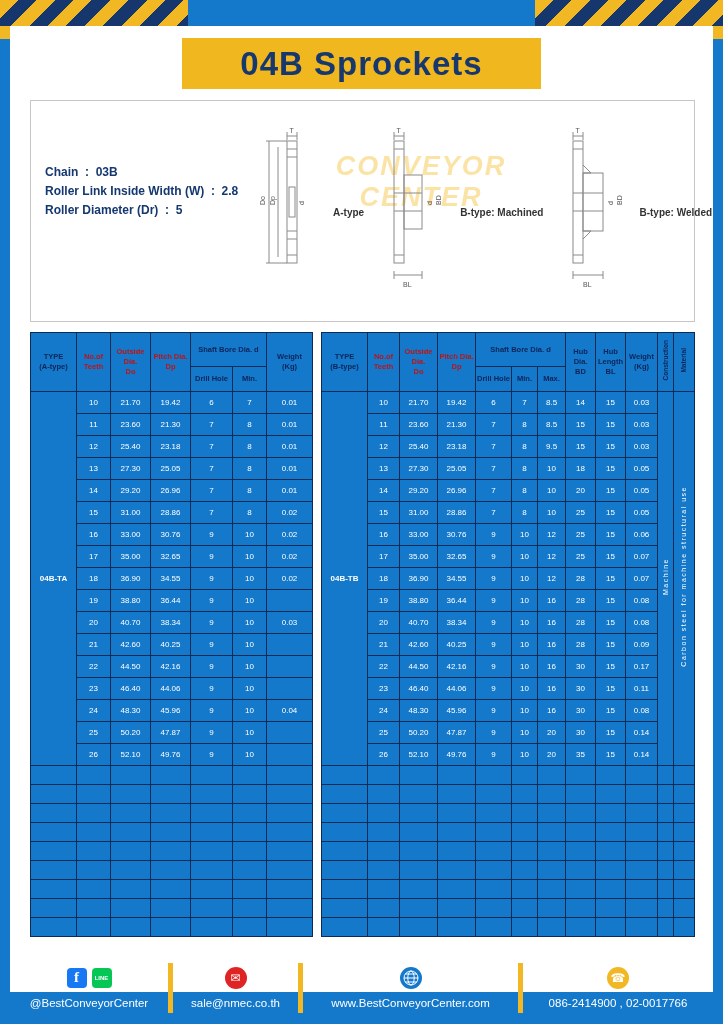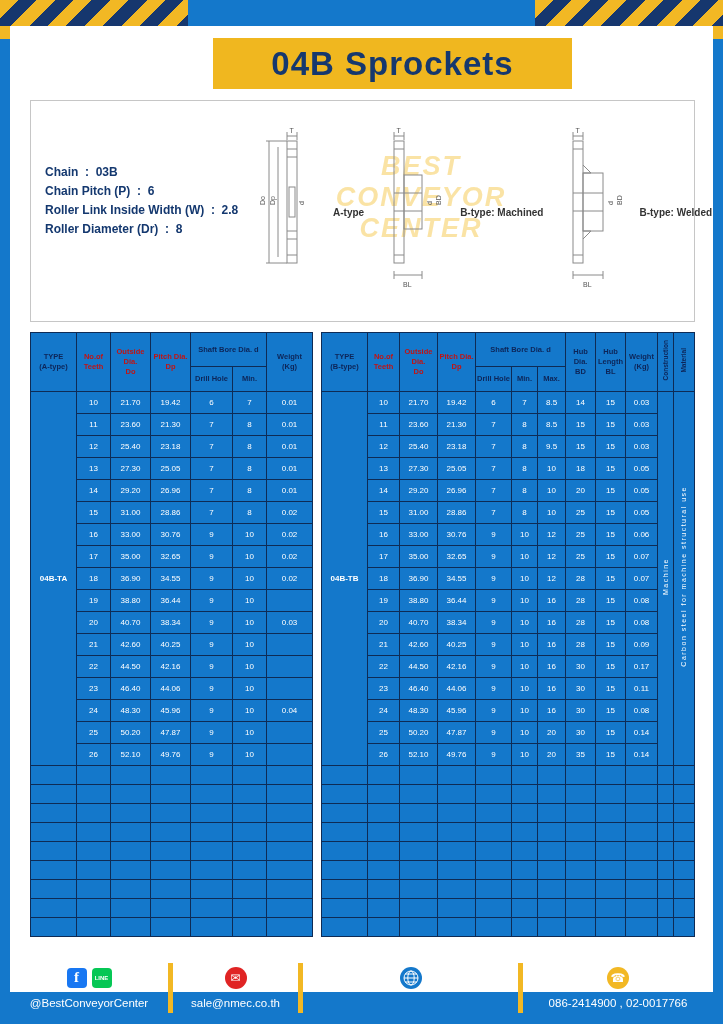--- a/index.html
+++ b/index.html
@@ -10,21 +10,21 @@
   .topband{position:absolute;top:0;left:0;width:723px;height:26px;background:#1478cb;}
   .hazard{position:absolute;top:0;height:26px;background:repeating-linear-gradient(135deg,#f2b824 0 13px,#16376e 13px 26px);}
   .hazard.left{left:0;width:188px;}
   .hazard.right{right:0;width:188px;}
   .nub{position:absolute;top:26px;width:10px;height:13px;background:#f2b824;}
   .nub.l{left:0;}
   .nub.r{right:0;}
 
   .inner{position:absolute;left:10px;top:26px;width:703px;height:987px;background:#fff;}
 
-  .title-box{position:absolute;left:172px;top:12px;width:359px;height:51px;background:#f0b71f;display:flex;align-items:center;justify-content:center;margin-left:31px;}
+  .title-box{position:absolute;left:172px;top:12px;width:359px;height:51px;background:#f0b71f;display:flex;align-items:center;justify-content:center;}
   .title-box h1{margin:0;font-size:33px;color:#16386e;font-weight:800;letter-spacing:1px;}
 
   
   .spec-box{position:absolute;left:20px;top:74px;width:663px;height:220px;border:1px solid #c6c6c6;background:#fff;}
   .spec-lines{position:absolute;left:14px;top:62px;z-index:2;}
   .spec-line{font-size:12px;font-weight:bold;color:#14386f;line-height:19px;white-space:pre;}
   .watermark{position:absolute;left:255px;top:50px;width:270px;text-align:center;color:#f5c33a;opacity:.45;font-weight:800;font-style:italic;font-size:27px;line-height:1.15;letter-spacing:2px;z-index:0;pointer-events:none;}
   .diagrams{position:absolute;left:222px;top:6px;width:436px;height:208px;display:flex;justify-content:space-between;z-index:1;}
   .fig{display:flex;flex-direction:row;align-items:center;justify-content:flex-end;}
   .fig-caption{font-size:10px;font-weight:bold;color:#333;margin-top:2px;white-space:nowrap;}
@@ -77,30 +77,28 @@
   <div class="nub r"></div>
 
   <div class="inner">
 
     <div class="title-box">
       <h1>04B Sprockets</h1>
     </div>
 
     <div class="spec-box">
       <div class="watermark">
-        <div>BEST</div>
         <div>CONVEYOR</div>
         <div>CENTER</div>
       </div>
 
       <div class="spec-lines">
         <div class="spec-line">Chain  :  03B</div>
-        <div class="spec-line">Chain Pitch (P)  :  6</div>
         <div class="spec-line">Roller Link Inside Width (W)  :  2.8</div>
-        <div class="spec-line">Roller Diameter (Dr)  :  8</div>
+        <div class="spec-line">Roller Diameter (Dr)  :  5</div>
       </div>
 
       <div class="diagrams">
 
         <div class="fig">
           <svg class="diag" width="80" height="172" viewBox="0 0 80 172">
             <g stroke="#8a8a8a" fill="none" stroke-width="1">
               <line x1="34" y1="11" x2="44" y2="11"></line>
                 <line x1="34" y1="7" x2="34" y2="15"></line>
                 <line x1="44" y1="7" x2="44" y2="15"></line>
@@ -859,20 +857,21 @@
               <g stroke="#fff" fill="none" stroke-width="1">
                 <circle cx="11" cy="11" r="7"></circle>
                 <ellipse cx="11" cy="11" rx="3.2" ry="7"></ellipse>
                 <line x1="4" y1="11" x2="18" y2="11"></line>
                 <line x1="5.2" y1="7" x2="16.8" y2="7"></line>
                 <line x1="5.2" y1="15" x2="16.8" y2="15"></line>
               </g>
             </svg>
           </div>
         </div>
+        <div class="f-label">www.BestConveyorCenter.com</div>
       </div>
 
       <div class="f-sep" style="left:508px;"></div>
 
       <div class="f-seg" style="left:513px;width:190px;">
         <div class="f-ic">
           <div class="ic-circle ic-phone">☎</div>
         </div>
         <div class="f-label">086-2414900 , 02-0017766</div>
       </div>

